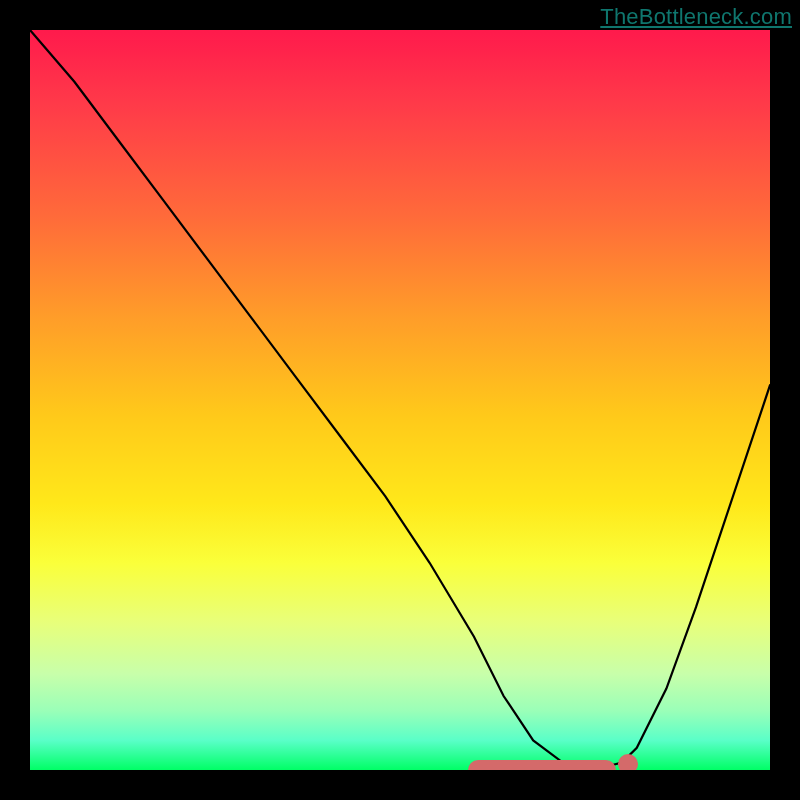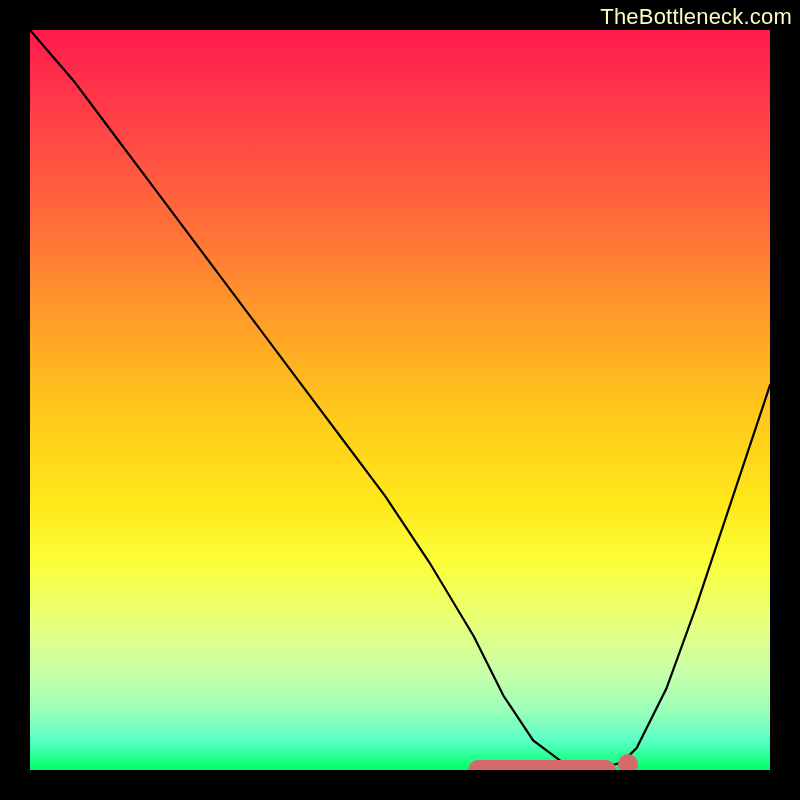--- a/index.html
+++ b/index.html
@@ -8,25 +8,26 @@
     height: 800px;
     background: #000;
     position: relative;
     font-family: Arial, sans-serif;
     overflow: hidden;
   }
   .watermark {
     position: absolute;
     top: 4px;
     right: 8px;
-    color: #fef9c3;
+    color: #0f766e;
     font-size: 22px;
     font-weight: 500;
     z-index: 10;
     letter-spacing: 0.2px;
+    text-decoration: underline;
   }
   .plot-area {
     position: absolute;
     left: 30px;
     top: 30px;
     width: 740px;
     height: 740px;
     overflow: hidden;
   }
   .gradient-bg {

